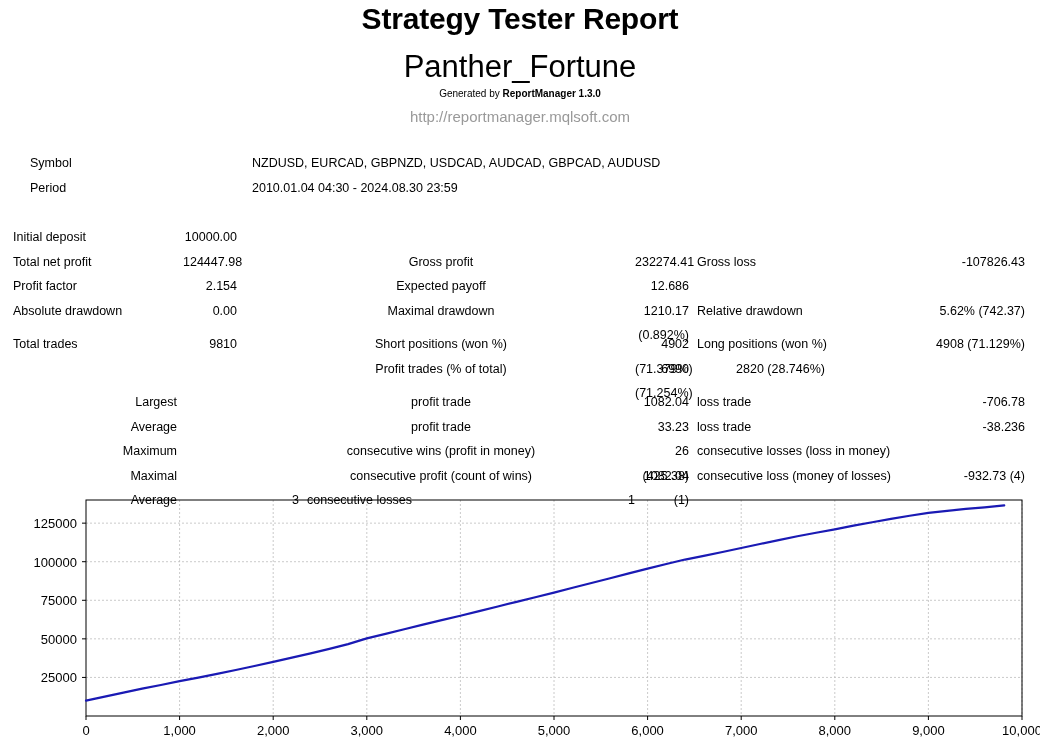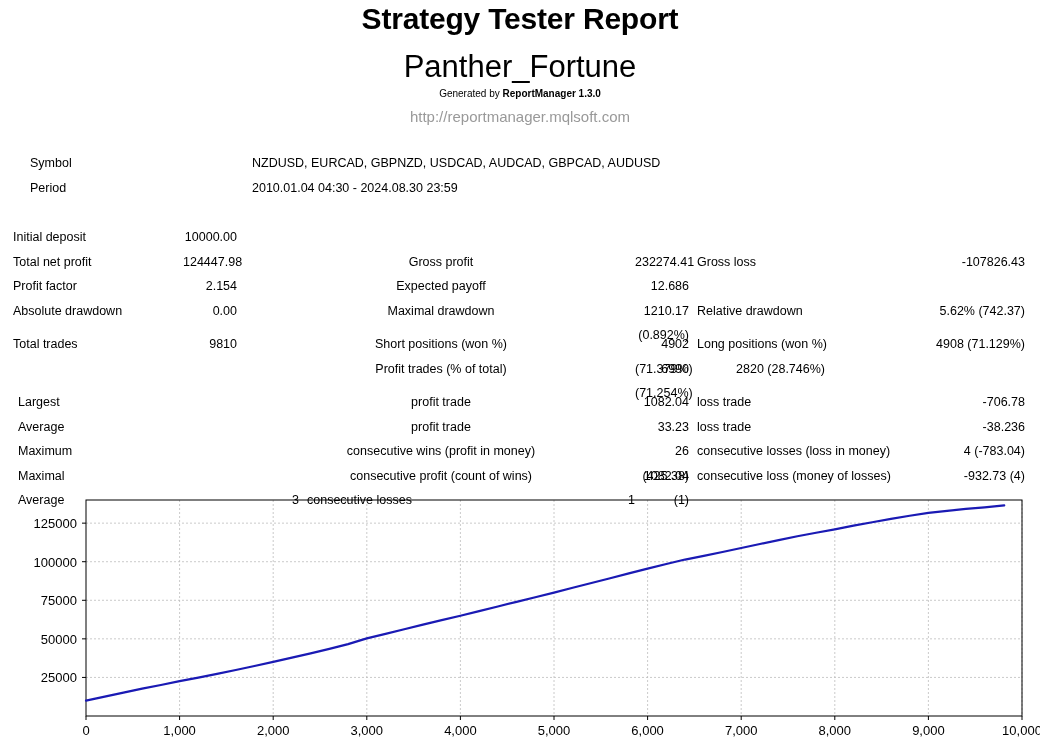--- a/index.html
+++ b/index.html
@@ -75,21 +75,21 @@
     display: flex;
     line-height: 24.5px;
     height: 24.5px;
   }
   .srow.gap { margin-top: 9px; }
   .c1 {
     width: 183px;
     padding-left: 13px;
     box-sizing: border-box;
   }
-  .c1.r { text-align: left; padding-left: 18px; padding-right: 6px; width: 183px;}
+  .c1.r { text-align: right; padding-left: 0; padding-right: 6px; width: 183px;}
   .c2 {
     width: 62px;
     text-align: right;
     padding-right: 8px;
     box-sizing: border-box;
   }
   .c3 {
     width: 390px;
     padding-left: 2px;
     box-sizing: border-box;
@@ -217,21 +217,20 @@
       <div class="c5">loss trade</div>
       <div class="c6">-38.236</div>
     </div>
 
     <div class="srow">
       <div class="c1 r">Maximum</div>
       <div class="c2"></div>
       <div class="c3">consecutive wins (profit in money)</div>
       <div class="c4">26 (425.38)</div>
       <div class="c5">consecutive losses (loss in money)</div>
-      <div class="c6">4 (-783.04)</div>
     </div>
 
     <div class="srow">
       <div class="c1 r">Maximal</div>
       <div class="c2"></div>
       <div class="c3">consecutive profit (count of wins)</div>
       <div class="c4">1082.04 (1)</div>
       <div class="c5">consecutive loss (money of losses)</div>
       <div class="c6">-932.73 (4)</div>
     </div>

